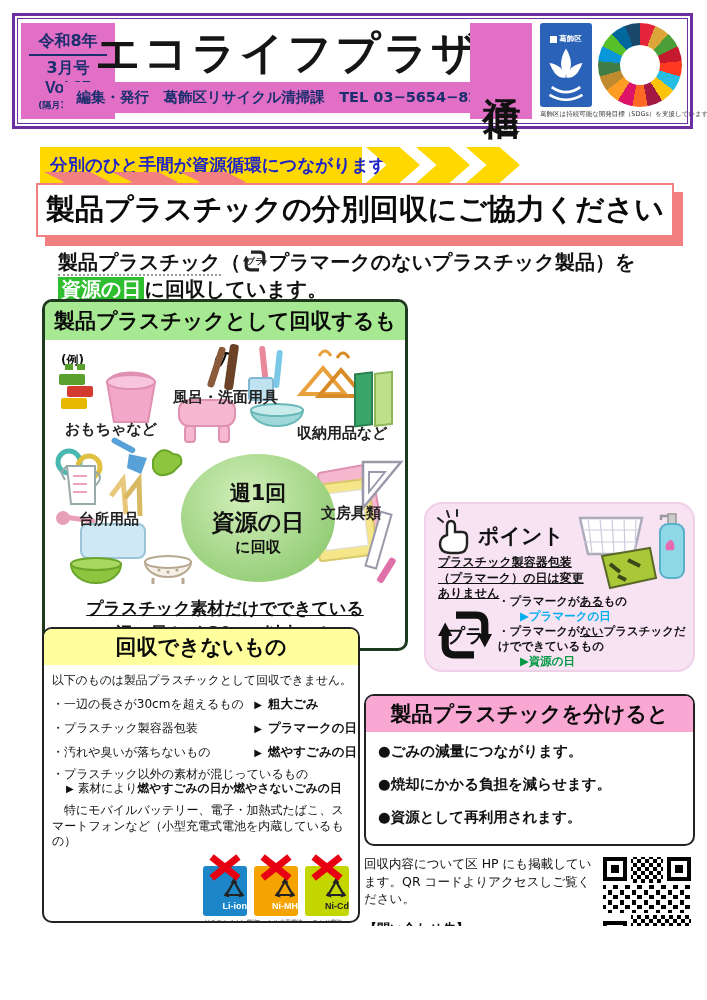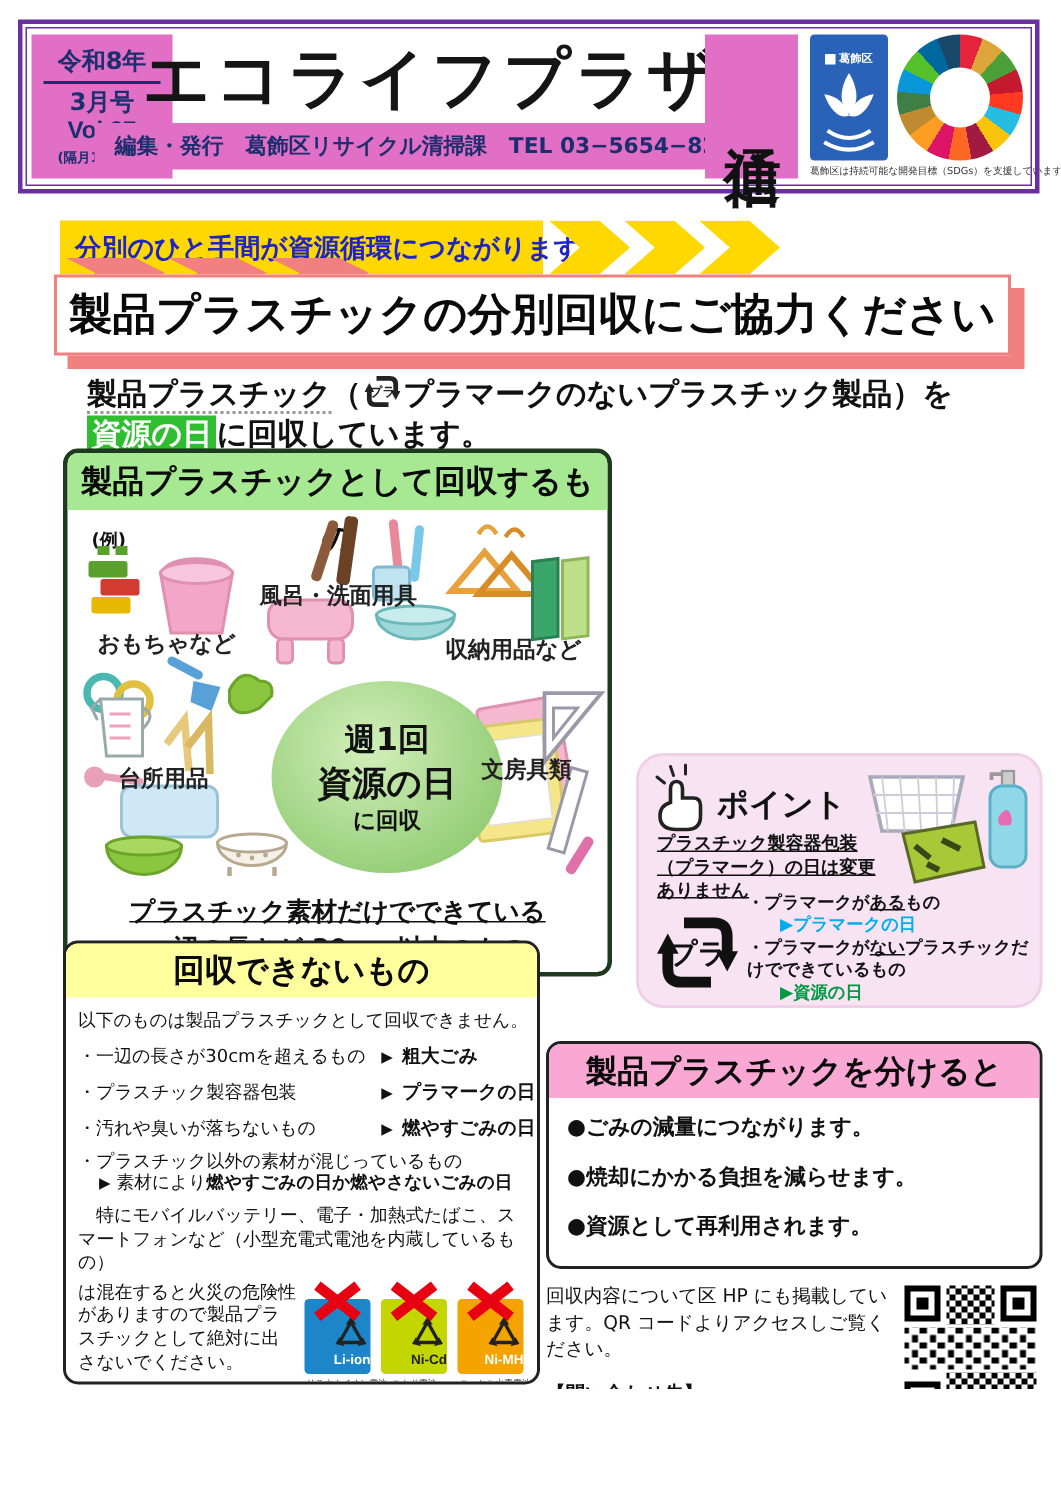--- a/index.html
+++ b/index.html
@@ -351,48 +351,47 @@
               <svg width="26" height="24" viewBox="0 0 30 28">
                 <path d="M15 5 L24 21 H6 Z" fill="none" stroke="#222" stroke-width="2.6"></path>
                 <polygon points="15,1 19,7 11,7" fill="#222"></polygon>
                 <polygon points="27,22 20,24 24,17" fill="#222"></polygon>
                 <polygon points="3,22 10,24 6,17" fill="#222"></polygon>
               </svg>
               <span class="blab">Li-ion</span>
             </div>
             <div class="batt-cap">リチウムイオン電池</div>
           </div>
+          <div class="batt b-mh">
+            <div class="xmark"></div>
+            <div class="batt-box">
+              <svg width="26" height="24" viewBox="0 0 30 28">
+                <path d="M15 5 L24 21 H6 Z" fill="none" stroke="#222" stroke-width="2.6"></path>
+                <polygon points="15,1 19,7 11,7" fill="#222"></polygon>
+                <polygon points="27,22 20,24 24,17" fill="#222"></polygon>
+                <polygon points="3,22 10,24 6,17" fill="#222"></polygon>
+              </svg>
+              <span class="blab">Ni-MH</span>
+            </div>
+            <div class="batt-cap">ニッケル水素電池</div>
+          </div>
           <div class="batt b-cd">
             <div class="xmark"></div>
             <div class="batt-box">
               <svg width="26" height="24" viewBox="0 0 30 28">
                 <path d="M15 5 L24 21 H6 Z" fill="none" stroke="#222" stroke-width="2.6"></path>
                 <polygon points="15,1 19,7 11,7" fill="#222"></polygon>
                 <polygon points="27,22 20,24 24,17" fill="#222"></polygon>
                 <polygon points="3,22 10,24 6,17" fill="#222"></polygon>
               </svg>
               <span class="blab">Ni-Cd</span>
             </div>
             <div class="batt-cap">ニカド電池</div>
           </div>
-          <div class="batt b-mh">
-            <div class="xmark"></div>
-            <div class="batt-box">
-              <svg width="26" height="24" viewBox="0 0 30 28">
-                <path d="M15 5 L24 21 H6 Z" fill="none" stroke="#222" stroke-width="2.6"></path>
-                <polygon points="15,1 19,7 11,7" fill="#222"></polygon>
-                <polygon points="27,22 20,24 24,17" fill="#222"></polygon>
-                <polygon points="3,22 10,24 6,17" fill="#222"></polygon>
-              </svg>
-              <span class="blab">Ni-MH</span>
-            </div>
-            <div class="batt-cap">ニッケル水素電池</div>
-          </div>
         </div>
-        <p style="margin:4px 0 0;">は混在すると火災の危険性がありますので製品プラスチックとして絶対に出さないでください。</p>
       </div>
     </div>
   </section>
 
   <section class="panel benefits">
     <div class="pane-head">製品プラスチックを分けると</div>
     <ul>
       <li>●ごみの減量につながります。</li>
       <li>●焼却にかかる負担を減らせます。</li>
       <li>●資源として再利用されます。</li>

